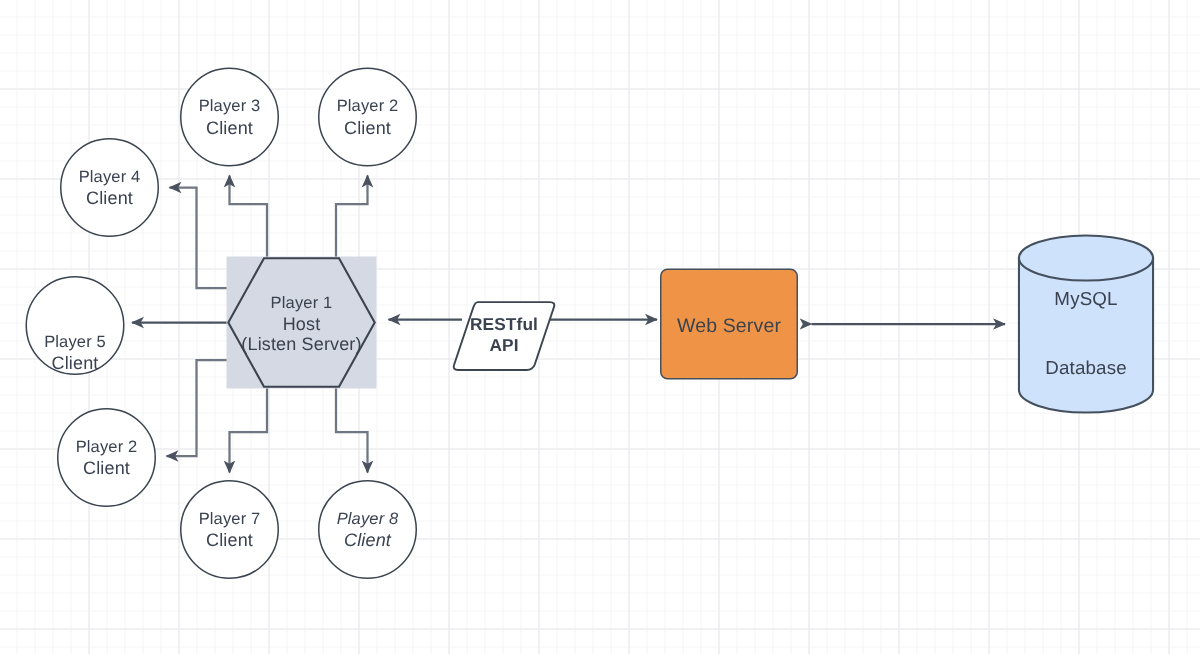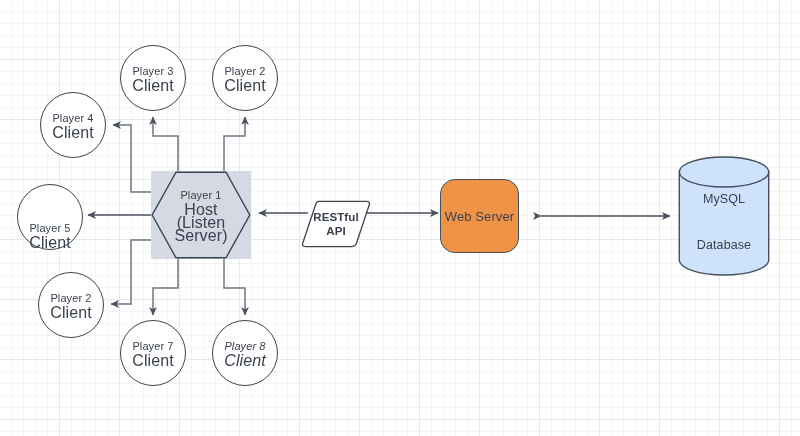--- a/index.html
+++ b/index.html
@@ -42,21 +42,21 @@
     text-align: center;
     color: #3a4250;
     z-index: 3;
   }
   .node .title {
     font-size: 11px;
     line-height: 15px;
     letter-spacing: 0.1px;
   }
   .node .sub {
-    font-size: 16px;
+    font-size: 12px;
     line-height: 13px;
     letter-spacing: 0.1px;
   }
   .circle-node {
     width: 66px;
     height: 66px;
     border-radius: 50%;
     background: #ffffff;
     border: 1.4px solid #3c4450;
   }
@@ -69,25 +69,25 @@
   .rest-node {
     width: 72px;
     height: 48px;
     z-index: 4;
   }
   .rest-node .title {
     font-size: 11.5px;
     line-height: 14px;
   }
   .box-node {
-    width: 79px;
+    width: 92px;
     height: 74px;
     background: #ef9447;
     border: 1.4px solid #44505e;
-    border-radius: 15px;
+    border-radius: 5px;
   }
   .box-node .title {
     font-size: 13px;
   }
   .db-node {
     width: 92px;
     height: 120px;
     z-index: 4;
   }
   .db-node .title {

